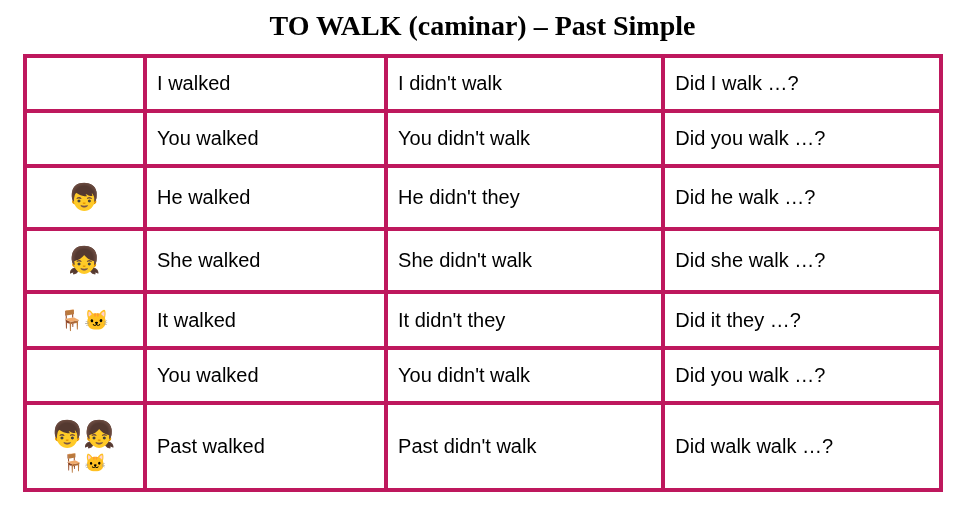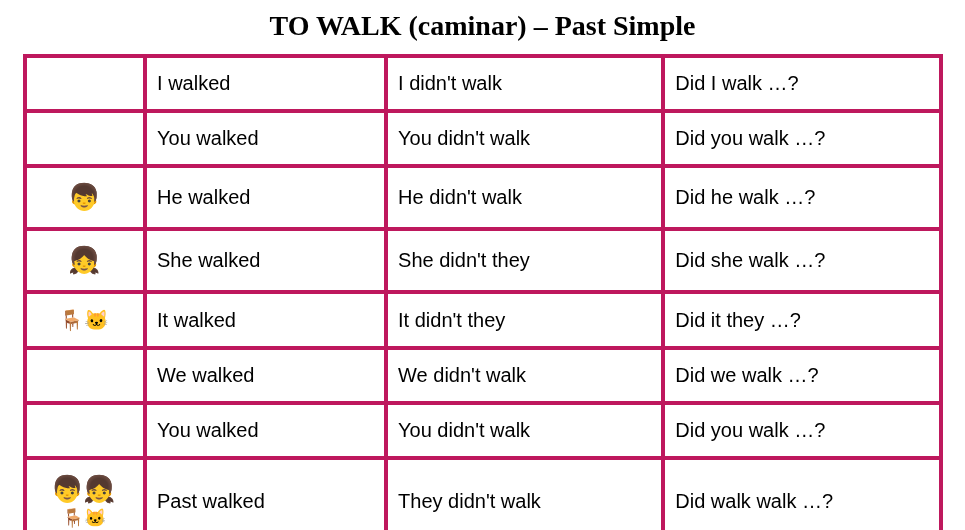--- a/index.html
+++ b/index.html
@@ -69,61 +69,55 @@
         <td class="negative">You didn't walk</td>
         <td class="interrogative">Did you walk …?</td>
       </tr>
       <tr>
         <td class="icon-cell">
           <div class="row-icons">
             <span class="emoji">👦</span>
           </div>
         </td>
         <td class="affirmative">He walked</td>
-        <td class="negative">He didn't walk</td>
+        <td class="negative">He didn't they</td>
         <td class="interrogative">Did he walk …?</td>
       </tr>
       <tr>
         <td class="icon-cell">
           <div class="row-icons">
             <span class="emoji">👧</span>
           </div>
         </td>
         <td class="affirmative">She walked</td>
-        <td class="negative">She didn't they</td>
+        <td class="negative">She didn't walk</td>
         <td class="interrogative">Did she walk …?</td>
       </tr>
       <tr>
         <td class="icon-cell">
           <div class="row-icons">
             <span style="font-size:20px;">🪑🐱</span>
           </div>
         </td>
         <td class="affirmative">It walked</td>
         <td class="negative">It didn't they</td>
         <td class="interrogative">Did it they …?</td>
-      </tr>
-      <tr>
-        <td class="icon-cell"></td>
-        <td class="affirmative">We walked</td>
-        <td class="negative">We didn't walk</td>
-        <td class="interrogative">Did we walk …?</td>
       </tr>
       <tr>
         <td class="icon-cell"></td>
         <td class="affirmative">You walked</td>
         <td class="negative">You didn't walk</td>
         <td class="interrogative">Did you walk …?</td>
       </tr>
       <tr>
         <td class="icon-cell">
           <div class="row-icons">
             <span class="emoji">👦👧</span>
             <br>
             <span style="font-size:18px;">🪑🐱</span>
           </div>
         </td>
         <td class="affirmative">Past walked</td>
-        <td class="negative">They didn't walk</td>
+        <td class="negative">Past didn't walk</td>
         <td class="interrogative">Did walk walk …?</td>
       </tr>
     </tbody>
 </table>
 
 </body></html>

